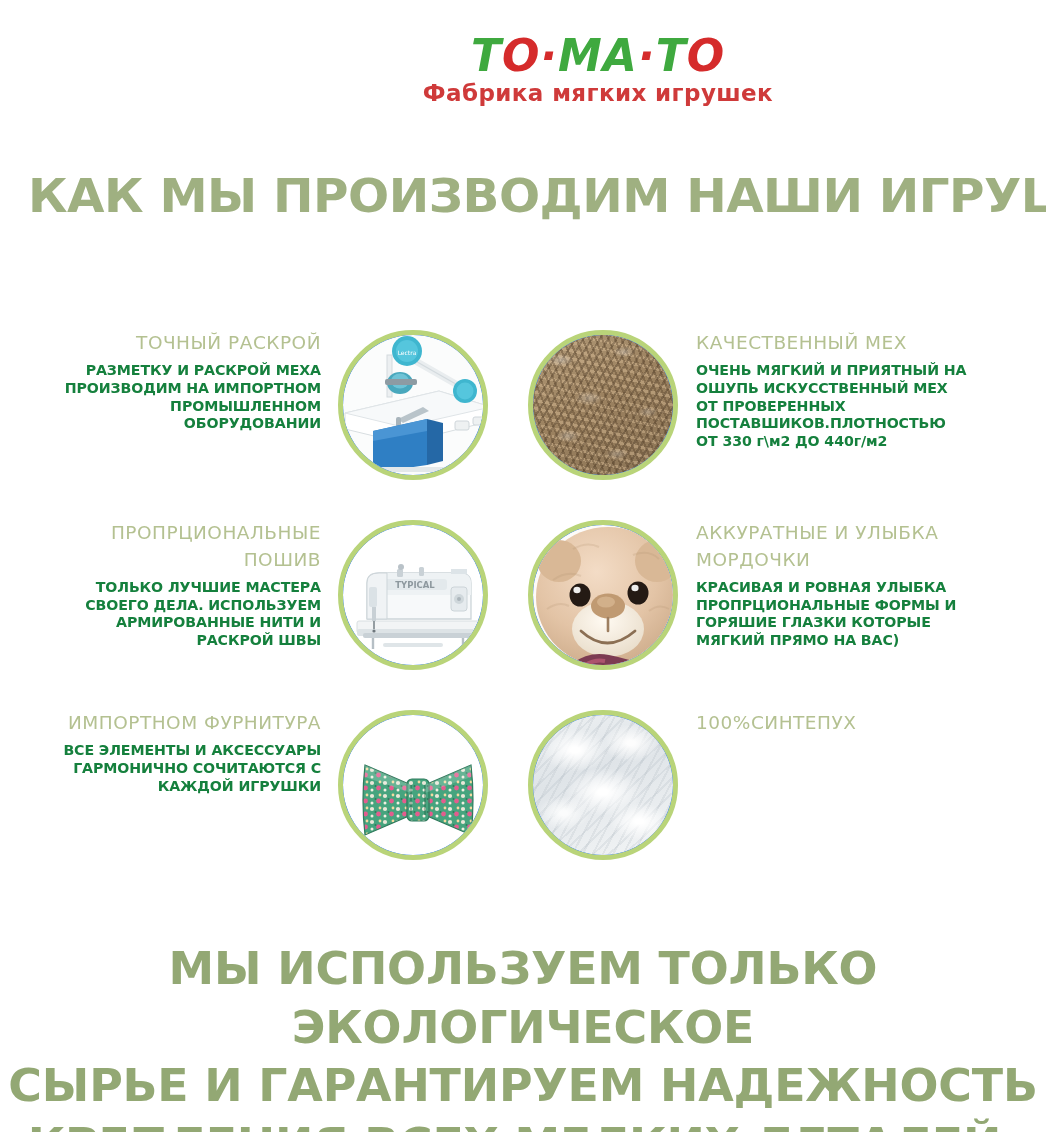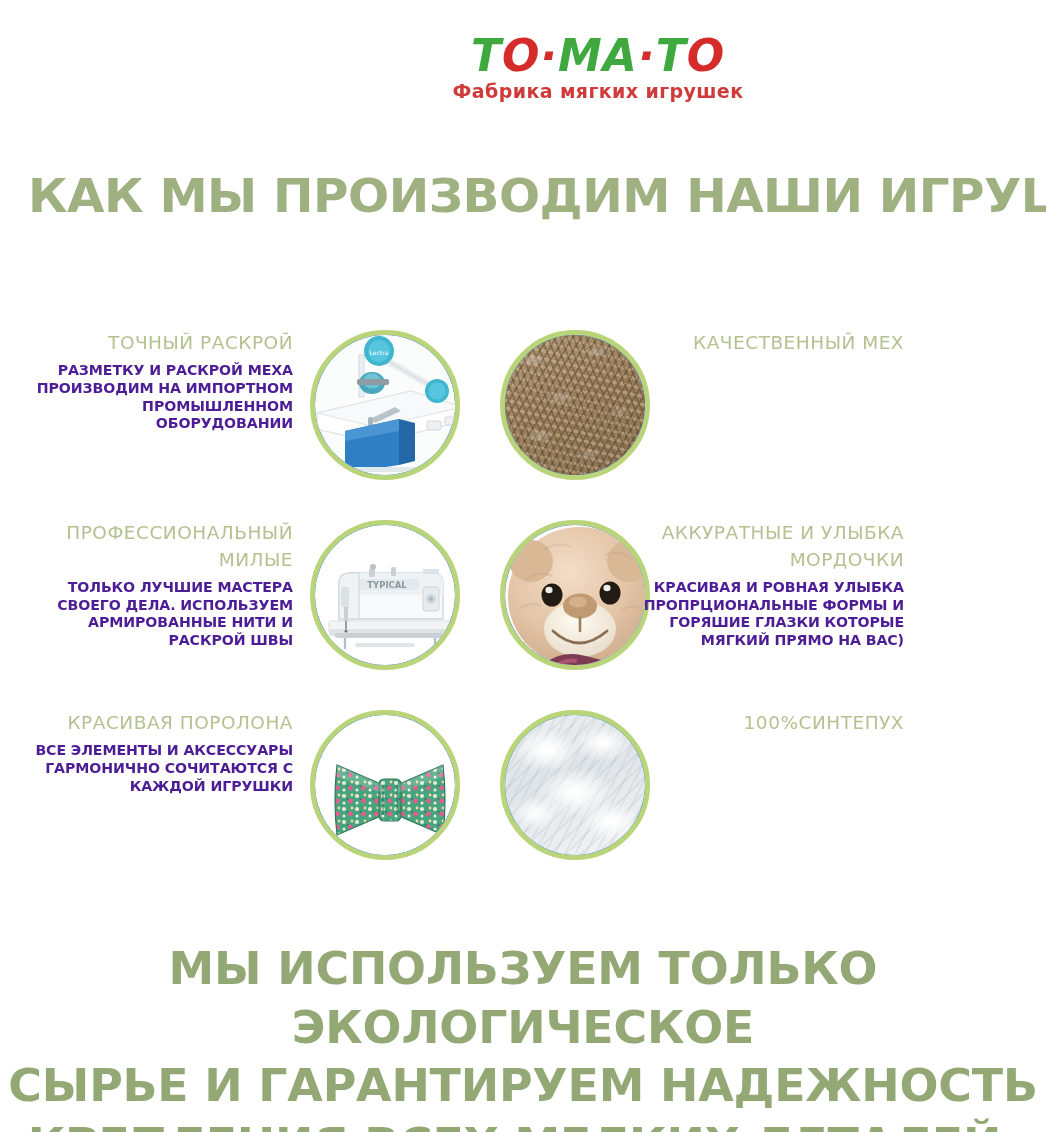--- a/index.html
+++ b/index.html
@@ -20,21 +20,21 @@
     font-family:"DejaVu Sans", sans-serif;
     font-weight:bold; font-style:italic;
     font-size:44px; letter-spacing:1px;
     line-height:1; white-space:nowrap;
     margin-right:-150px;
   }
   .logo-mark .g{ color:#3fa93f; }
   .logo-mark .r{ color:#d52b2b; }
   .logo-sub{
     font-family:"DejaVu Sans", sans-serif;
-    font-weight:bold; font-size:19px;
+    font-weight:bold; font-size:23px;
     color:#cf3a3a; letter-spacing:.4px;
     margin-top:2px; margin-right:-150px; white-space:nowrap;
   }
 
   
   .main-title{
     position:absolute; top:168px; left:28px;
     font-family:"DejaVu Sans", sans-serif;
     font-weight:bold; font-size:47px;
     color:#9fb081; letter-spacing:-0.5px;
@@ -46,48 +46,48 @@
     position:absolute; left:0; right:0; top:940px;
     text-align:center;
     font-family:"DejaVu Sans", sans-serif;
     font-weight:bold; font-size:45px;
     color:#93a874; line-height:1.30;
     letter-spacing:-0.2px;
   }
   .footer div{ transform:scaleX(1.02); }
 
   
-  .grid{ position:absolute; top:330px; left:0; width:854px; }
+  .grid{ position:absolute; top:330px; left:0; width:854px;padding-left:28px; }
   .row{ position:relative; height:190px; }
 
   .circle{
     position:absolute; top:0;
     width:150px; height:150px; border-radius:50%;
     border:5px solid #b9d479;
     overflow:hidden;
     background:#3b82f6;
   }
   .circle.left{ left:310px; }
   .circle.right{ left:500px; }
   .circle .inner{ position:absolute; inset:0; border-radius:50%; overflow:hidden; }
 
   .txt{ position:absolute; top:0; width:275px; }
   .txt.left{ left:18px; text-align:right; }
-  .txt.right{ left:629px; text-align:right; }
+  .txt.right{ left:668px; text-align:left; }
 
   .cap{
     font-family:"DejaVu Sans", sans-serif;
     font-size:18.5px; color:#b4c191;
     letter-spacing:.5px; line-height:1.45;
     margin-bottom:5px; font-weight:normal;
   }
   .body{
     font-family:"DejaVu Sans", sans-serif;
     font-weight:bold; font-size:14.2px;
-    color:#4c1d95; line-height:1.26;
+    color:#15803d; line-height:1.26;
     letter-spacing:-0.1px;
   }
 
   
   
   .fur{
     width:100%;height:100%;
     background:
       radial-gradient(ellipse 18px 9px at 20% 18%, rgba(255,255,255,.35), transparent 70%),
       radial-gradient(ellipse 16px 8px at 65% 12%, rgba(255,255,255,.30), transparent 70%),
@@ -165,26 +165,27 @@
         </svg>
       </div>
     </div>
     <div class="circle right">
       <div class="inner">
           <div class="fur"></div>
         </div>
     </div>
     <div class="txt right">
       <div class="cap">КАЧЕСТВЕННЫЙ МЕХ</div>
+      <div class="body">ОЧЕНЬ МЯГКИЙ И ПРИЯТНЫЙ НА ОШУПЬ ИСКУССТВЕННЫЙ МЕХ ОТ ПРОВЕРЕННЫХ ПОСТАВШИКОВ.ПЛОТНОСТЬЮ ОТ 330 г\м2 ДО 440г/м2</div>
     </div>
   </div>
 
   <div class="row">
     <div class="txt left">
-      <div class="cap">ПРОФЕССИОНАЛЬНЫЙ МИЛЫЕ</div>
+      <div class="cap">ПРОПРЦИОНАЛЬНЫЕ ПОШИВ</div>
       <div class="body">ТОЛЬКО ЛУЧШИЕ МАСТЕРА СВОЕГО ДЕЛА. ИСПОЛЬЗУЕМ АРМИРОВАННЫЕ НИТИ И РАСКРОЙ ШВЫ</div>
     </div>
     <div class="circle left">
       <div class="inner">
         <svg viewBox="0 0 150 150" width="150" height="150">
           <rect width="150" height="150" fill="#ffffff"></rect>
           <rect x="14" y="96" width="124" height="12" rx="2" fill="#f2f4f5" stroke="#d8dee1" stroke-width="1"></rect>
           <rect x="14" y="104" width="124" height="7" rx="2" fill="#dde3e6"></rect>
           <path d="M24 94 L24 58 Q24 48 36 48 L116 48 Q128 48 128 58 L128 94 Z" fill="#f7f9fa" stroke="#cdd5d9" stroke-width="1.3"></path>
           <path d="M36 48 L116 48 Q128 48 128 58 L128 70 L36 70 Z" fill="#eef2f4"></path>
@@ -251,21 +252,21 @@
       </div>
     </div>
     <div class="txt right">
       <div class="cap">АККУРАТНЫЕ И УЛЫБКА МОРДОЧКИ</div>
       <div class="body">КРАСИВАЯ И РОВНАЯ УЛЫБКА ПРОПРЦИОНАЛЬНЫЕ ФОРМЫ И ГОРЯШИЕ ГЛАЗКИ КОТОРЫЕ МЯГКИЙ ПРЯМО НА ВАС)</div>
     </div>
   </div>
 
   <div class="row">
     <div class="txt left">
-      <div class="cap">КРАСИВАЯ ПОРОЛОНА</div>
+      <div class="cap">ИМПОРТНОМ ФУРНИТУРА</div>
       <div class="body">ВСЕ ЭЛЕМЕНТЫ И АКСЕССУАРЫ ГАРМОНИЧНО СОЧИТАЮТСЯ С КАЖДОЙ ИГРУШКИ</div>
     </div>
     <div class="circle left">
       <div class="inner">
         <svg viewBox="0 0 150 150" width="150" height="150">
           <rect width="150" height="150" fill="#ffffff"></rect>
           <defs>
             <pattern id="floral" width="13" height="13" patternUnits="userSpaceOnUse">
               <rect width="13" height="13" fill="#46a47e"></rect>
               <circle cx="3" cy="3" r="2.1" fill="#eae7d8"></circle>

